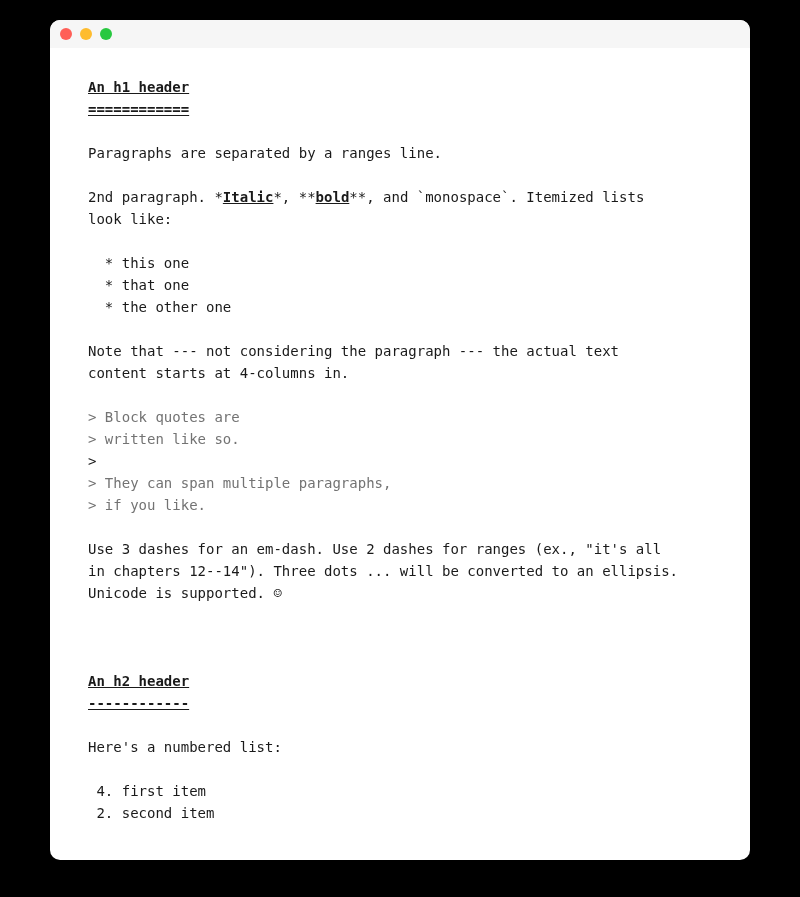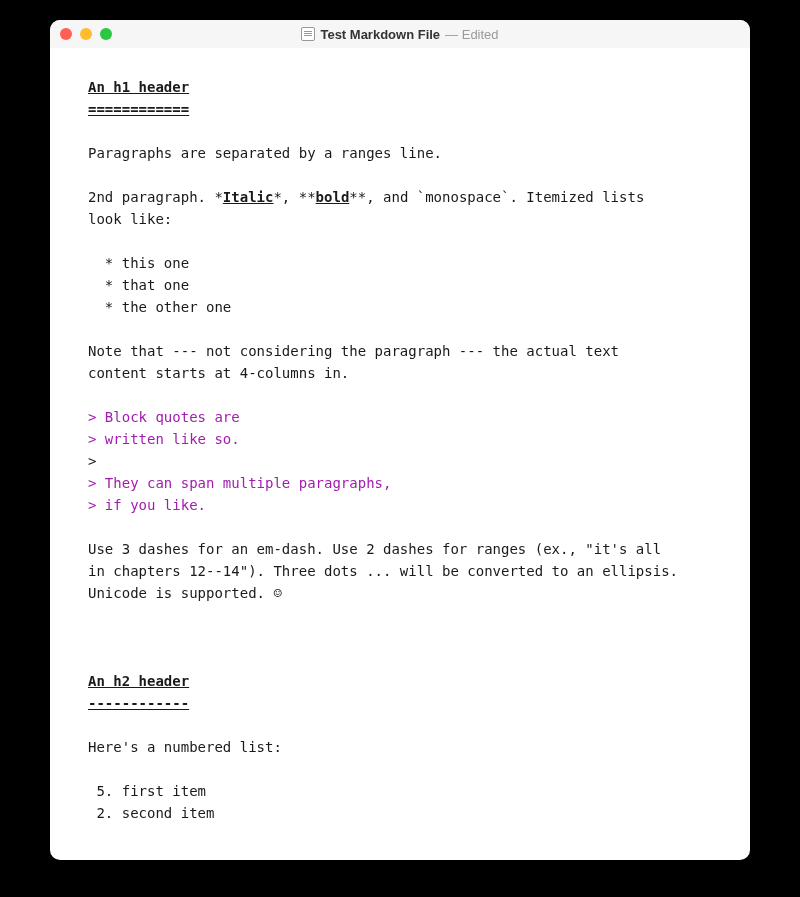--- a/index.html
+++ b/index.html
@@ -79,37 +79,32 @@
       flex: 1;
       padding: 28px 38px;
       font-family: "SF Mono", ui-monospace, Menlo, Monaco, Consolas, monospace;
       font-size: 14px;
       line-height: 22px;
       color: #1a1a1a;
       white-space: pre;
       overflow: hidden;
     }
     .bold { font-weight: 700; text-decoration: underline; }
-    .quote { color: #a21caf; }
+    .quote { color: #737373; }
   </style>
 </head>
 <body>
 
 <div class="window">
 
   <div class="titlebar">
     <div class="traffic-lights">
       <div class="light red"></div>
       <div class="light yellow"></div>
       <div class="light green"></div>
-    </div>
-    <div class="title-center">
-      <span class="doc-icon"></span>
-      <span class="title-text">Test Markdown File</span>
-      <span class="title-edited"> — Edited</span>
     </div>
   </div>
 
   <div class="content"><span class="bold">An h1 header</span>
 <span class="bold">============</span>
 
 <span>Paragraphs are separated by a ranges line.</span>
 
 <span>2nd paragraph. *</span><span class="bold">Italic</span><span>*, **</span><span class="bold">bold</span><span>**, and `monospace`. Itemized lists</span>
 <span>look like:</span>
@@ -131,16 +126,16 @@
 <span>in chapters 12--14"). Three dots ... will be converted to an ellipsis.</span>
 <span>Unicode is supported. ☺</span>
 
 
 
 <span class="bold">An h2 header</span>
 <span class="bold">------------</span>
 
 <span>Here's a numbered list:</span>
 
-<span> 5. first item</span>
+<span> 4. first item</span>
 <span> 2. second item</span></div>
 
 </div>
 
 </body></html>

